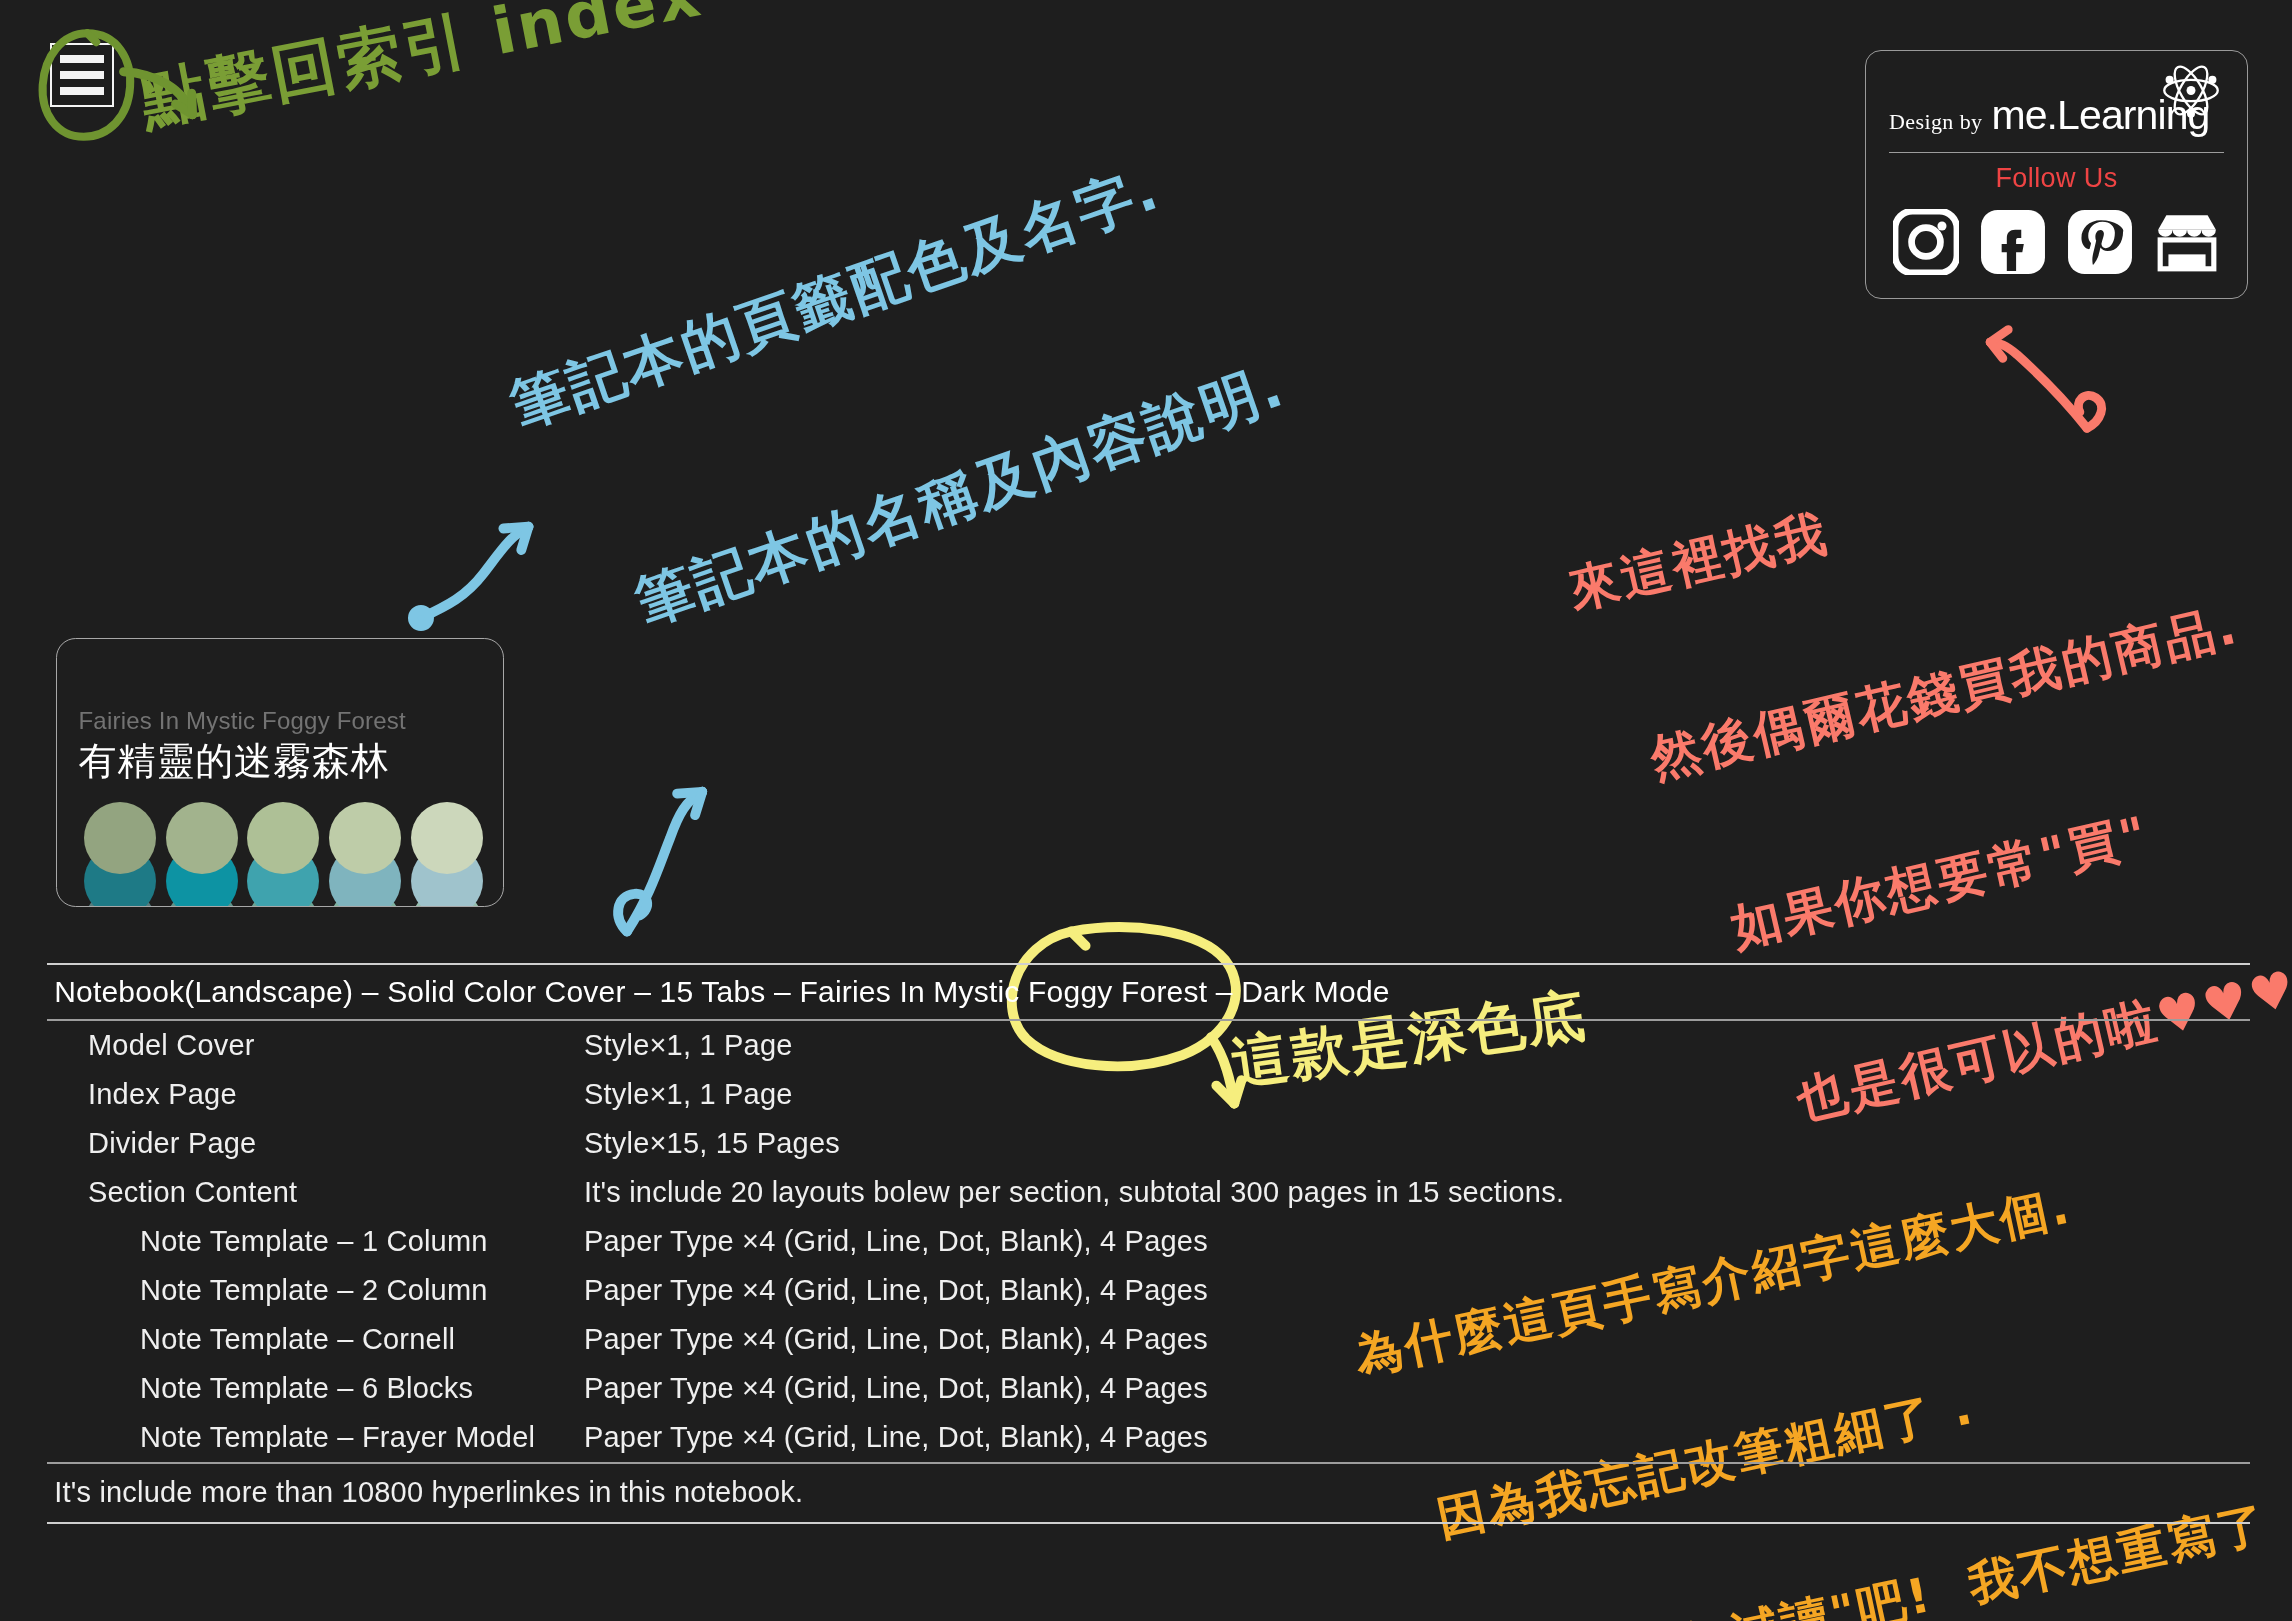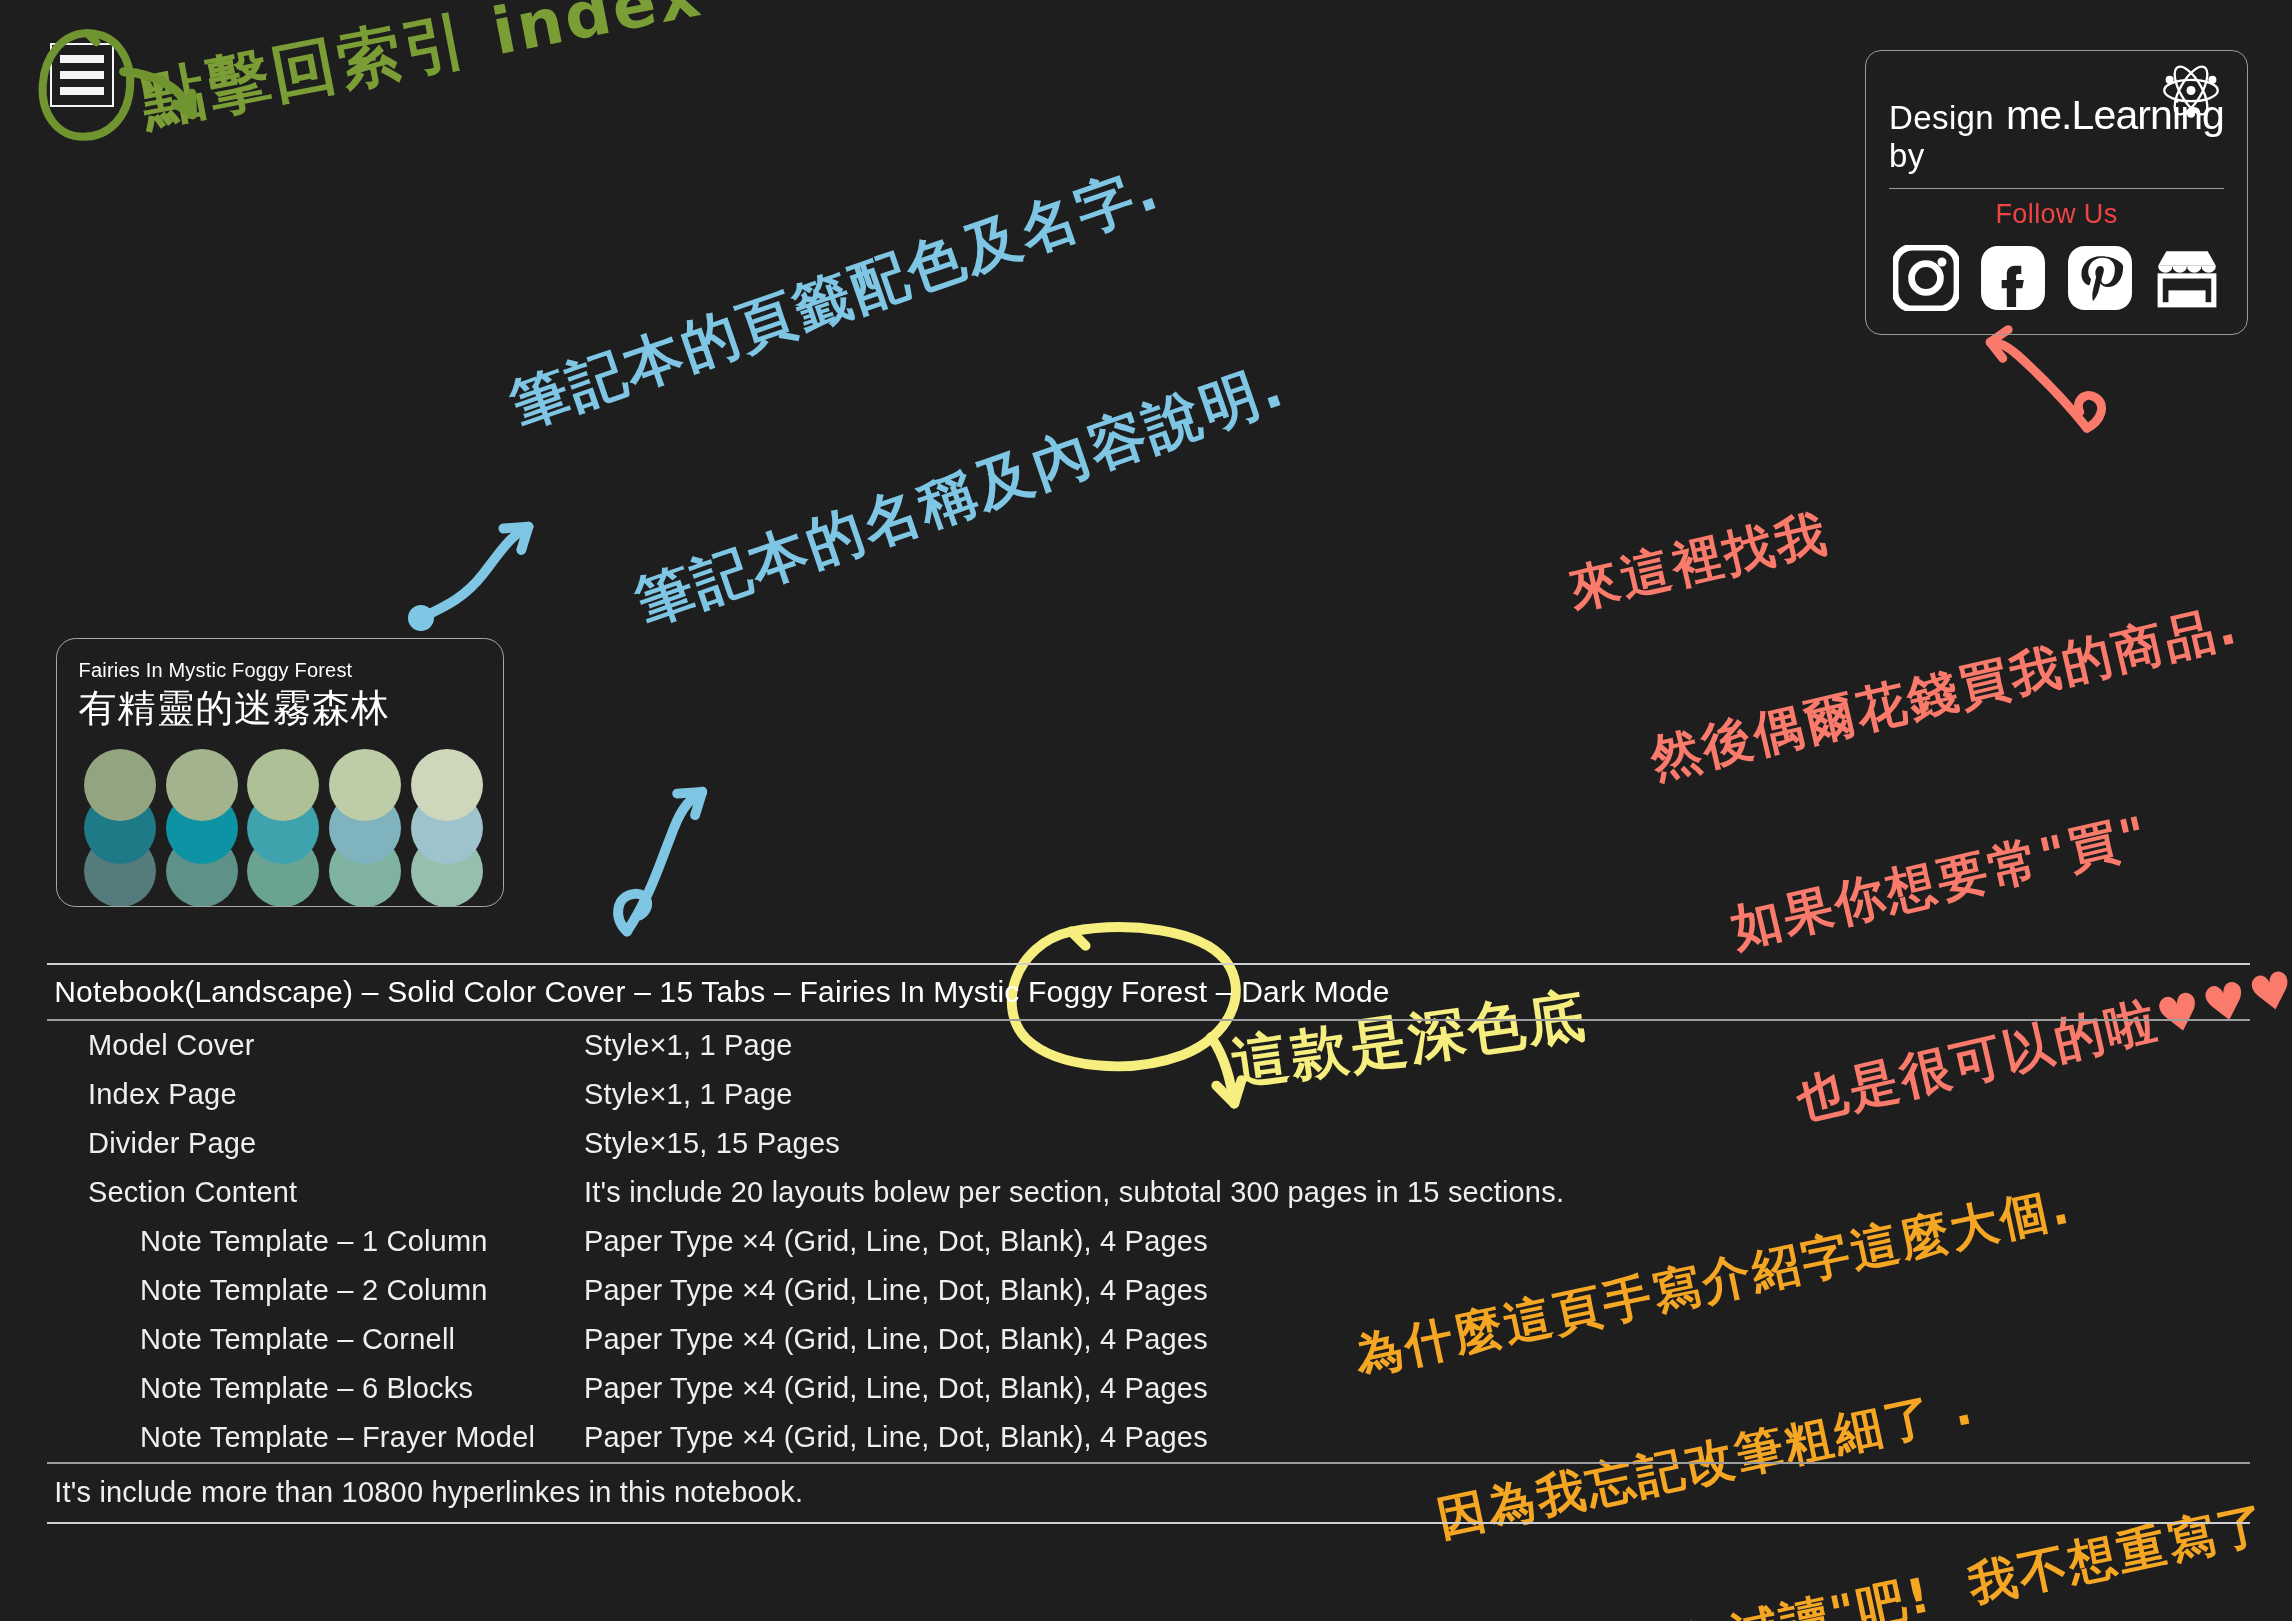--- a/index.html
+++ b/index.html
@@ -77,37 +77,37 @@
     position:absolute; right:45px; top:50px; width:383px;
     border:1.8px solid #9a9a9a; border-radius:16px;
     padding:21.5px 23px 23px;
   }
   #brand-top { position:relative; }
   #atom-icon { position:absolute; right:0px; top:-12.5px; }
   #brand-title {
     font-size:0.9px; 
     display:flex; align-items:baseline; gap:9px; padding-top:19.7px;
   }
-  #brand-designby { font-size:33px; color:#ffffff; font-weight:400; letter-spacing:0.4px; }
+  #brand-designby { font-size:22px; color:#ffffff; font-weight:400; letter-spacing:0.4px;font-family:Liberation Serif, serif; }
   #brand-name { font-size:41px; color:#ffffff; font-weight:400; letter-spacing:-0.9px; }
   #brand-rule { height:0.9px; background:#9d9d9d; margin:12.5px 0 10.7px; }
   #follow-us { text-align:center; font-size:27px; color:#ef4444; letter-spacing:0.4px; }
   #social-row {
     display:flex; justify-content:space-between; align-items:center;
     margin-top:14.3px; padding:0 3.6px;
   }
   .social { width:66px; height:66px; }
 
   
   #cover-card {
     position:absolute; left:56px; top:638px; width:448px; height:269px;
     border:1.8px solid #a8a8a8; border-radius:19.7px;
     padding:19.7px 21.5px 0 21.5px; overflow:hidden;
   }
-  #cover-en { font-size:20px; color:#ffffff; letter-spacing:0.2px; }
+  #cover-en { font-size:24px; color:#737373; letter-spacing:0.2px;margin-top:48px; }
   #cover-zh { font-size:38px; color:#ffffff; margin-top:1.8px; letter-spacing:0.9px;
               font-family:"DejaVu Sans", sans-serif; font-weight:400; }
   #swatches { display:flex; gap:10.7px; margin-top:14.3px; padding-left:5.4px; }
   .swatch-col { position:relative; width:72px; height:161px; }
   .swatch-col span {
     position:absolute; left:0; width:72px; height:72px; border-radius:50%;
     display:block;
   }
   .swatch-col span.s1 { top:0px; }
   .swatch-col span.s2 { top:43px; }

